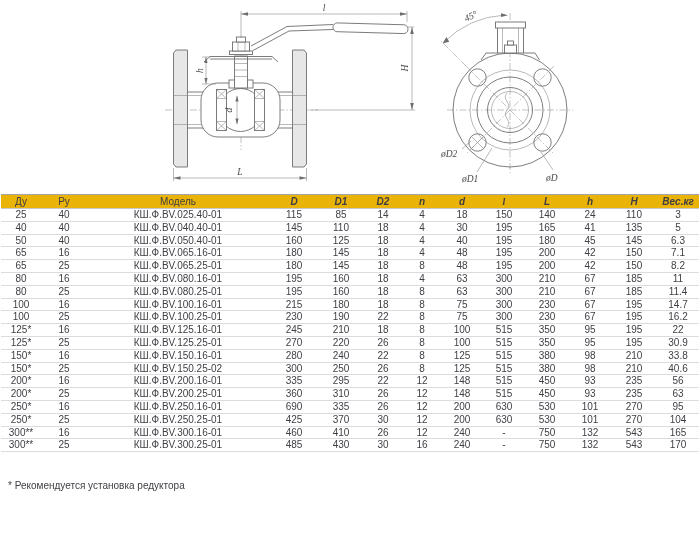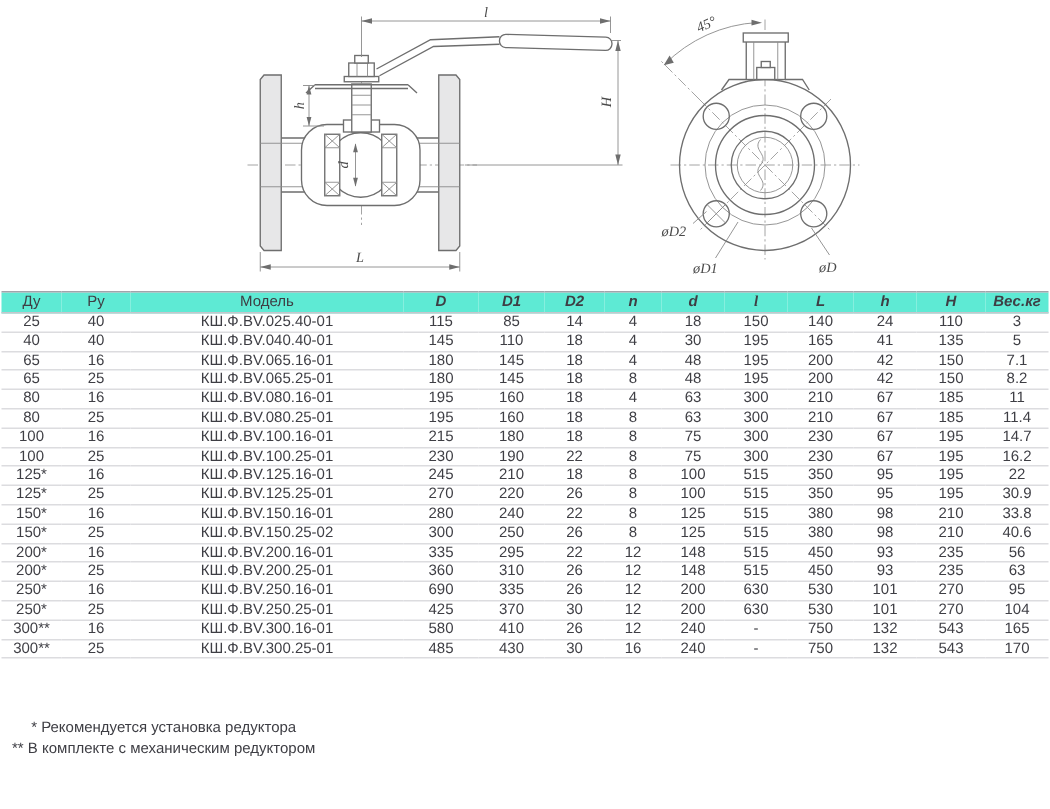--- a/index.html
+++ b/index.html
@@ -8,21 +8,21 @@
   svg.drawing{position:absolute;top:0;left:0;}
   svg .ln{stroke:#6e6e6e;stroke-width:0.9;fill:none;}
   svg .thin{stroke:#8a8a8a;stroke-width:0.6;fill:none;}
   svg .cl{stroke:#9a9a9a;stroke-width:0.6;fill:none;stroke-dasharray:7 2 1.5 2;}
   svg .fillg{fill:#e7e7e8;stroke:#6e6e6e;stroke-width:0.9;}
   svg .fillw{fill:#fff;stroke:#6e6e6e;stroke-width:0.9;}
   svg .dim{font-family:"Liberation Serif",serif;font-style:italic;font-size:9.5px;fill:#4a4a4a;stroke:none;}
   svg .arr{fill:#6e6e6e;stroke:none;}
   table.dims{position:absolute;top:194px;left:1px;width:698px;border-collapse:collapse;
         table-layout:fixed;font-size:10px;color:#3e3e44;}
-  table.dims th{background:#5eead4;border-top:1px solid #a2a3ab;border-bottom:1px solid #c6c6cc;
+  table.dims th{background:#eab308;border-top:1px solid #a2a3ab;border-bottom:1px solid #c6c6cc;
         font-weight:normal;height:13px;line-height:13px;padding:0;text-align:center;}
   table.dims th.it{font-style:italic;font-weight:bold;}
   table.dims th.c8{font-family:"Liberation Serif",serif;}
   table.dims td{height:11.7px;line-height:11.8px;padding:0;text-align:center;
         border-bottom:1px solid #dcdcdf;white-space:nowrap;overflow:hidden;}
   .c0{width:40px;}.c1{width:46px;}.c2{width:182px;}.c3{width:50px;}.c4{width:44px;}
   .c5{width:40px;margin-top:25px;}.c6{width:38px;}.c7{width:42px;}.c8{width:42px;}.c9{width:44px;}
   .c10{width:42px;}.c11{width:46px;}.c12{width:42px;}
   .footnotes{position:absolute;left:8px;top:479px;font-size:10px;line-height:14px;color:#3e3e44;text-align:center;}
 </style>
@@ -224,20 +224,35 @@
           <td class="c5">18</td>
           <td class="c6">4</td>
           <td class="c7">30</td>
           <td class="c8">195</td>
           <td class="c9">165</td>
           <td class="c10">41</td>
           <td class="c11">135</td>
           <td class="c12">5</td>
         </tr>
         <tr>
+          <td class="c0">50</td>
+          <td class="c1">40</td>
+          <td class="c2">КШ.Ф.BV.050.40-01</td>
+          <td class="c3">160</td>
+          <td class="c4">125</td>
+          <td class="c5">18</td>
+          <td class="c6">4</td>
+          <td class="c7">40</td>
+          <td class="c8">195</td>
+          <td class="c9">180</td>
+          <td class="c10">45</td>
+          <td class="c11">145</td>
+          <td class="c12">6.3</td>
+        </tr>
+        <tr>
           <td class="c0">65</td>
           <td class="c1">16</td>
           <td class="c2">КШ.Ф.BV.065.16-01</td>
           <td class="c3">180</td>
           <td class="c4">145</td>
           <td class="c5">18</td>
           <td class="c6">4</td>
           <td class="c7">48</td>
           <td class="c8">195</td>
           <td class="c9">200</td>
@@ -437,21 +452,21 @@
           <td class="c8">630</td>
           <td class="c9">530</td>
           <td class="c10">101</td>
           <td class="c11">270</td>
           <td class="c12">104</td>
         </tr>
         <tr>
           <td class="c0">300**</td>
           <td class="c1">16</td>
           <td class="c2">КШ.Ф.BV.300.16-01</td>
-          <td class="c3">580</td>
+          <td class="c3">460</td>
           <td class="c4">410</td>
           <td class="c5">26</td>
           <td class="c6">12</td>
           <td class="c7">240</td>
           <td class="c8">-</td>
           <td class="c9">750</td>
           <td class="c10">132</td>
           <td class="c11">543</td>
           <td class="c12">165</td>
         </tr>
@@ -468,16 +483,15 @@
           <td class="c9">750</td>
           <td class="c10">132</td>
           <td class="c11">543</td>
           <td class="c12">170</td>
         </tr>
       </tbody>
   </table>
 
   <div class="footnotes">
     <div>* Рекомендуется установка редуктора</div>
-    <div>** В комплекте с механическим редуктором</div>
   </div>
 
 </div>
 
 </body></html>

